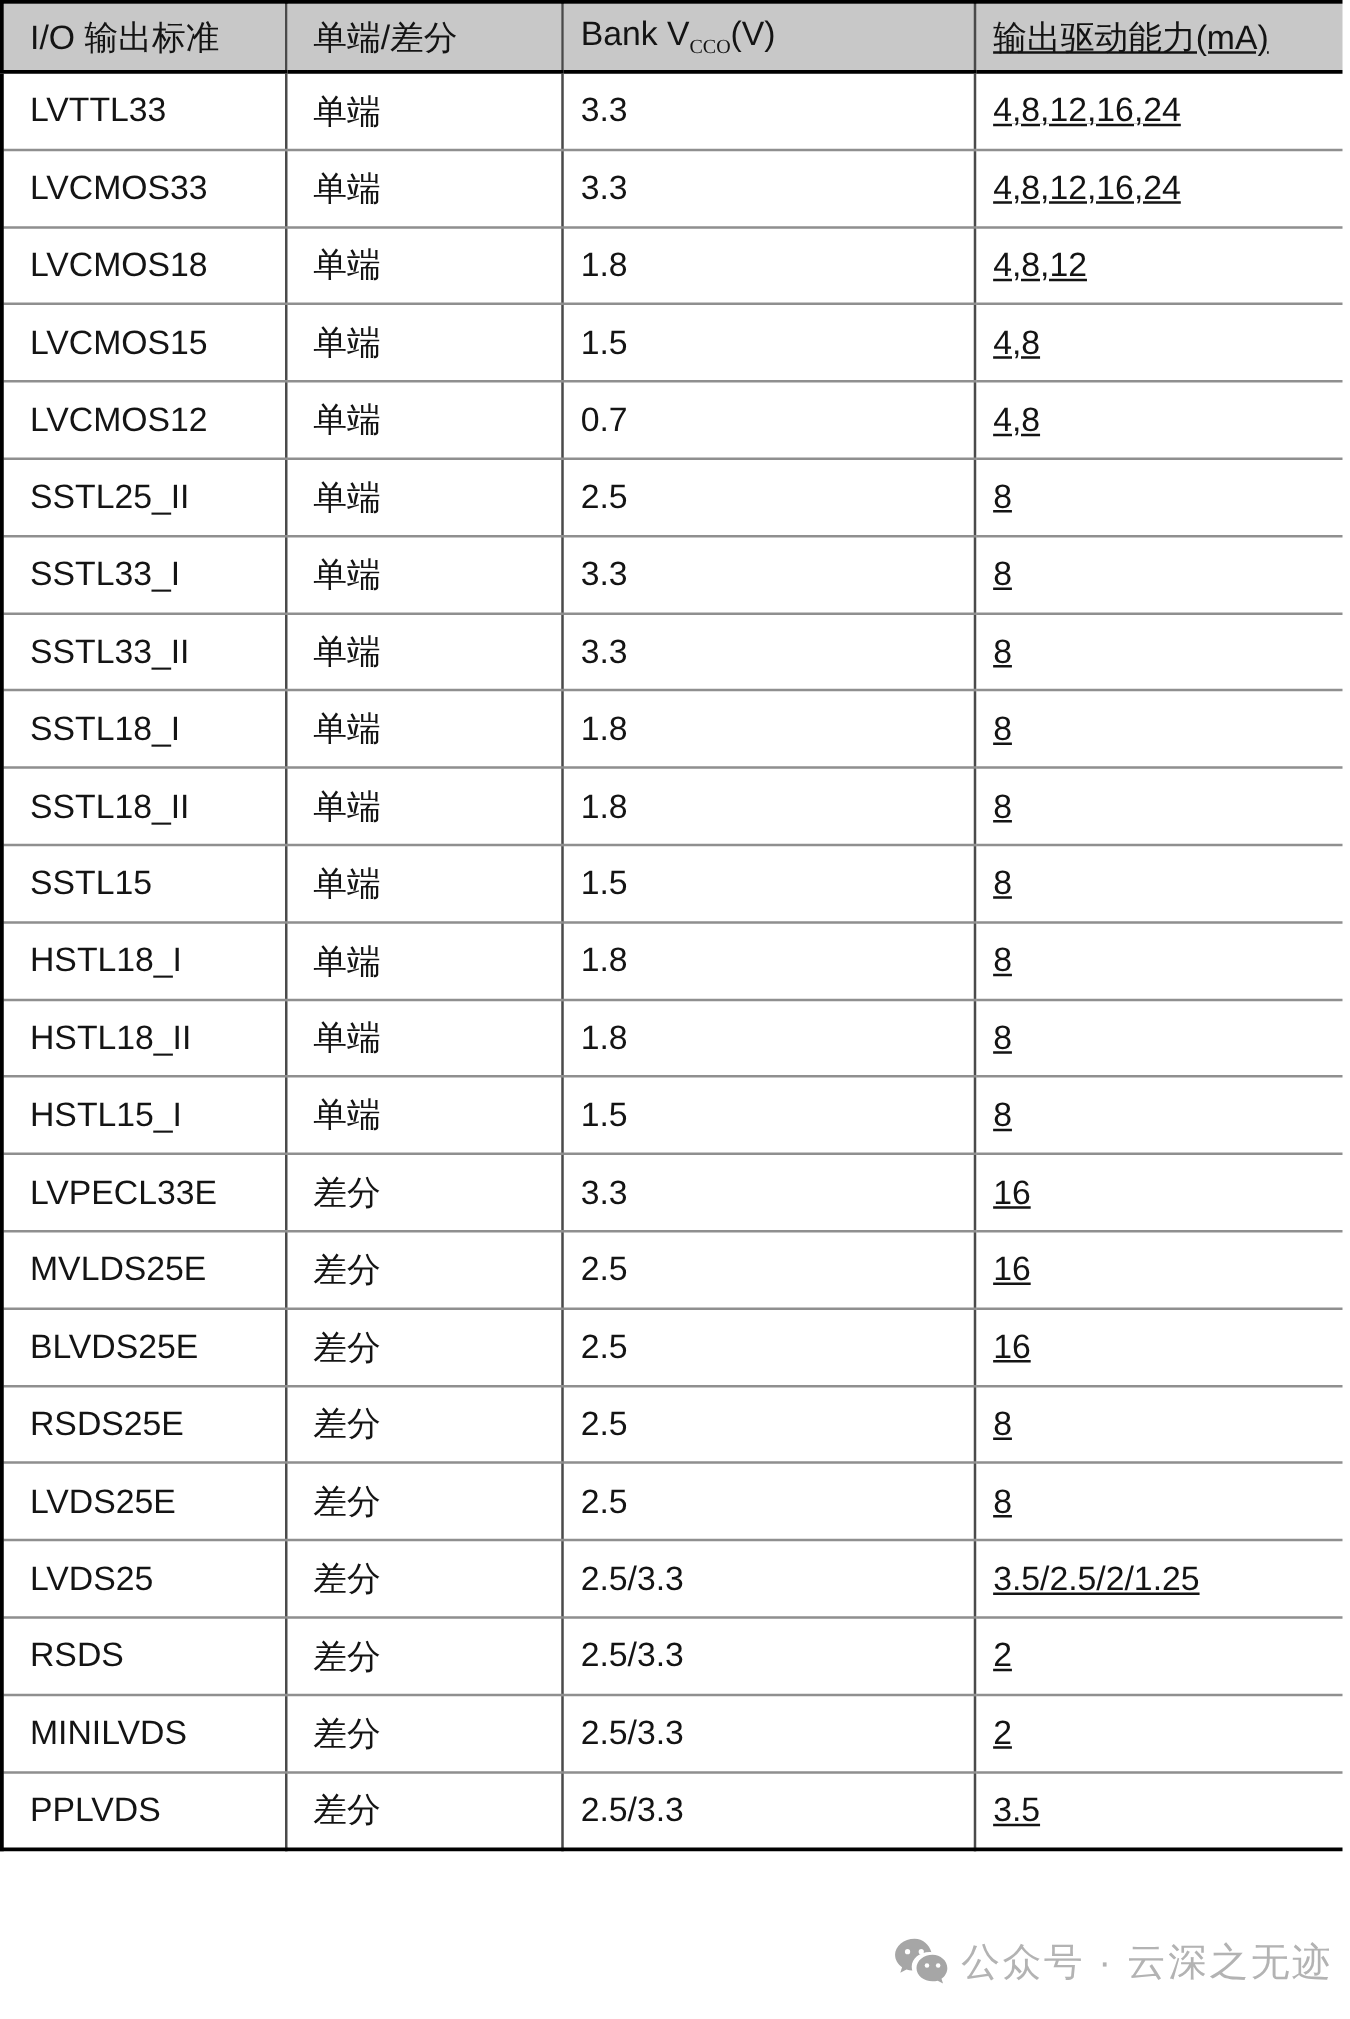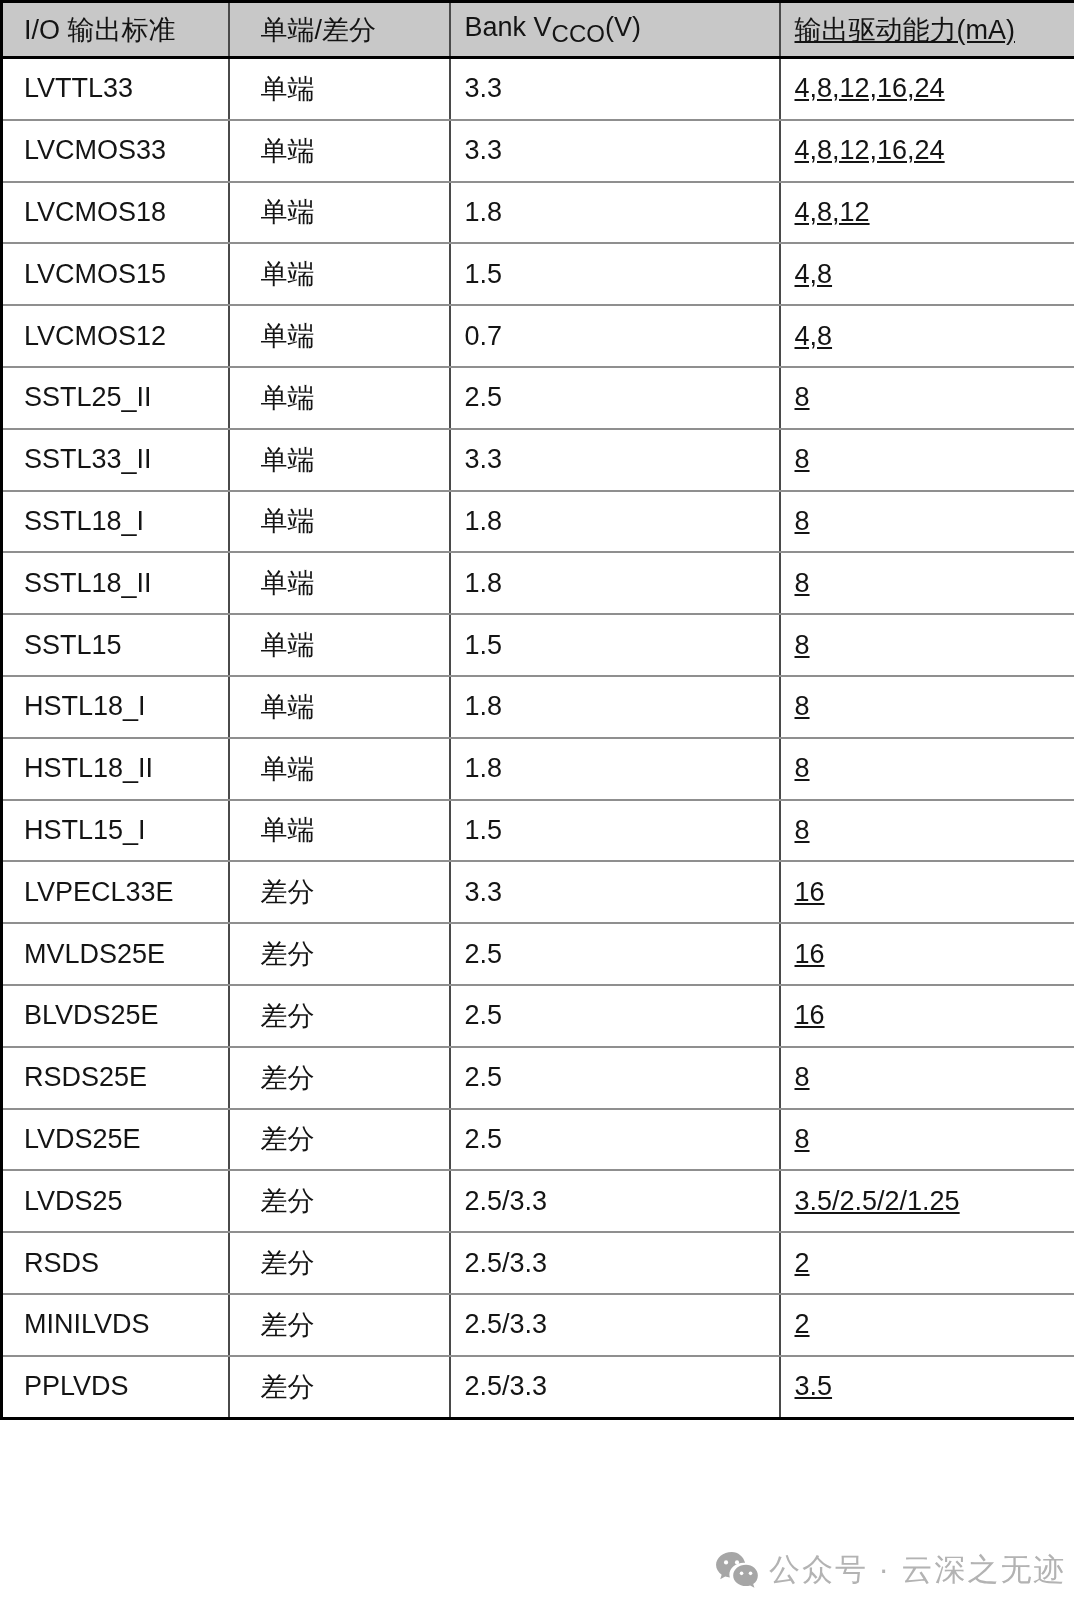--- a/index.html
+++ b/index.html
@@ -48,33 +48,33 @@
     height:51px;
     border-bottom:3px solid var(--line-dark);
   }
   td{
     height:57.8px;
     border-bottom:2px solid var(--line-h);
   }
   tr.page-break td{border-bottom:3px solid var(--line-dark);}
   tbody tr:last-child td{border-bottom:none;}
   th:nth-child(1),td:nth-child(1){padding-left:21px;}
-  th:nth-child(2),td:nth-child(2){padding-left:31px;}
+  th:nth-child(2),td:nth-child(2){padding-left:21px;}
   th:nth-child(3),td:nth-child(3){padding-left:14px;}
   th:nth-child(4),td:nth-child(4){padding-left:14px;text-decoration:underline;}
   sub.vcco{
-    font-size:24px;
+    font-size:16px;
     line-height:1;
+    font-family:Liberation Serif, serif;
   }
   .watermark{
     position:absolute;
     left:714px;top:1549px;
     height:42px;
     display:flex;
-    align-items:center;
     gap:9px;
     color:var(--wm);
     font-size:31px;
     letter-spacing:2px;
     white-space:nowrap;
     pointer-events:none;
     z-index:3;
   }
   .wm-icon{display:inline-block;width:46px;height:40px;}
   .wm-icon svg{display:block;width:100%;height:100%;}
@@ -128,20 +128,26 @@
         <td>0.7</td>
         <td>4,8</td>
       </tr>
       <tr>
         <td>SSTL25_II</td>
         <td>单端</td>
         <td>2.5</td>
         <td>8</td>
       </tr>
       <tr>
+        <td>SSTL33_I</td>
+        <td>单端</td>
+        <td>3.3</td>
+        <td>8</td>
+      </tr>
+      <tr>
         <td>SSTL33_II</td>
         <td>单端</td>
         <td>3.3</td>
         <td>8</td>
       </tr>
       <tr>
         <td>SSTL18_I</td>
         <td>单端</td>
         <td>1.8</td>
         <td>8</td>

